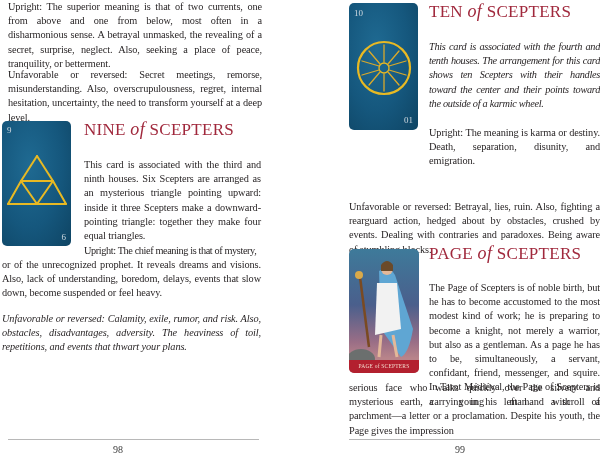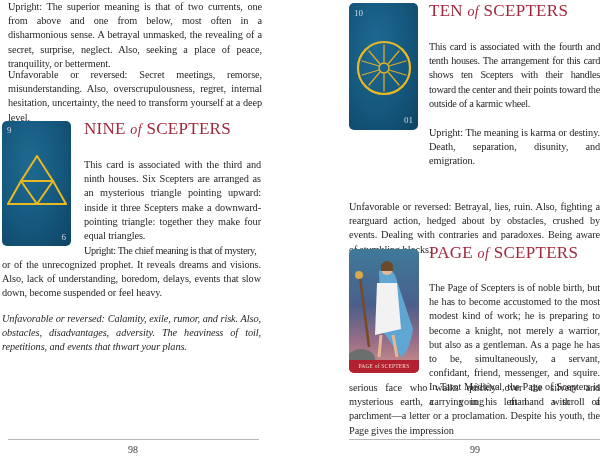--- a/index.html
+++ b/index.html
@@ -6,29 +6,29 @@
   html, body { width: 600px; height: 456px; background: #ffffff; overflow: hidden; }
   body { position: relative; font-family: "Liberation Serif", "DejaVu Serif", serif; color: #231f20; }
   .page { position: absolute; top: 0; height: 456px; }
   .page-left { left: 0; width: 290px; }
   .page-right { left: 349px; width: 251px; }
 
   .para { position: absolute; font-size: 10.3px; line-height: 14.2px; text-align: justify; letter-spacing: -0.1px; }
   .para.last-left { text-align-last: left; }
 
   .heading { position: absolute; font-size: 17px; color: #a0283c; letter-spacing: 0.3px; white-space: nowrap; }
-  .heading .of { font-style: italic; font-size: 14px; text-transform: lowercase; }
+  .heading .of { font-style: italic; font-size: 18px; text-transform: lowercase; }
 
   .card { position: absolute; border-radius: 5px; overflow: hidden; }
   .card-blue { background: radial-gradient(ellipse at 40% 35%, #1f6a92 0%, #15577d 55%, #0e4463 100%); text-align: right; }
   .card-num { position: absolute; color: #cfd9e0; font-size: 9px; font-family: "Liberation Serif", serif; }
   .card svg { position: absolute; left: 0; top: 0; }
 
   .footer-line { position: absolute; height: 1px; background: #b8b8b8; top: 439px; }
-  .page-num { position: absolute; top: 444px; font-size: 10px; color: #3a3a3a; width: 40px; text-align: center; }
+  .page-num { position: absolute; top: 444px; font-size: 10px; color: #3a3a3a; width: 40px; text-align: left; }
 </style>
 </head>
 <body>
 
 <div class="page page-left">
   <p class="para last-left" style="left:8px; top:0px; width:254px;">Upright: The superior meaning is that of two currents, one from above and one from below, most often in a disharmonious sense. A betrayal unmasked, the revealing of a secret, surprise, neglect. Also, seeking a place of peace, tranquility, or betterment.</p>
   <p class="para last-left" style="left:8px; top:68px; width:254px;">Unfavorable or reversed: Secret meetings, remorse, misunderstanding. Also, overscrupulousness, regret, internal hesitation, uncertainty, the need to transform yourself at a deep level.</p>
 
   <div class="card card-blue" style="left:2px; top:121px; width:69px; height:125px;">
     <span class="card-num" style="left:5px; top:4px;">9</span>
@@ -80,21 +80,21 @@
         <line x1="30" y1="67" x2="13" y2="72"></line>
       </g>
     </svg>
     <span class="card-num" style="right:5px; bottom:5px;">01</span>
   </div>
 
   <div class="heading" style="left:80px; top:1px;">
     <span>TEN </span><span class="of">of</span><span> SCEPTERS</span>
   </div>
 
-  <p class="para last-left" style="left:80px; top:40px; width:171px; letter-spacing:-0.3px;">This card is associated with the fourth and tenth houses. The arrangement for this card shows ten Scepters with their handles toward the center and their points toward the outside of a karmic wheel.</p>
+  <p class="para last-left" style="left:80px; top:40px; width:171px; letter-spacing:-0.3px;font-style:italic;">This card is associated with the fourth and tenth houses. The arrangement for this card shows ten Scepters with their handles toward the center and their points toward the outside of a karmic wheel.</p>
   <p class="para last-left" style="left:80px; top:126px; width:171px;">Upright: The meaning is karma or destiny. Death, separation, disunity, and emigration.</p>
   <p class="para last-left" style="left:0px; top:200px; width:251px;">Unfavorable or reversed: Betrayal, lies, ruin. Also, fighting a rearguard action, hedged about by obstacles, crushed by events. Dealing with contraries and paradoxes. Being aware of stumbling blocks.</p>
 
   <div class="card" style="left:0px; top:249px; width:70px; height:124px; background: linear-gradient(180deg, #3e7a9a 0%, #4a5f8c 45%, #9a6e86 75%, #b8848a 88%);">
     <svg width="70" height="124">
       <ellipse cx="12" cy="110" rx="14" ry="10" fill="#6b6f6e"></ellipse>
       <line x1="11" y1="28" x2="20" y2="98" stroke="#7a4a22" stroke-width="2.5"></line>
       <circle cx="10" cy="26" r="4" fill="#d9a94a"></circle>
       <path d="M30 22 Q40 16 46 26 L64 80 Q60 104 52 108 L32 80 Z" fill="#5fa6d3"></path>
       <path d="M28 34 L48 34 L52 80 L26 86 Z" fill="#f2f2f2"></path>

